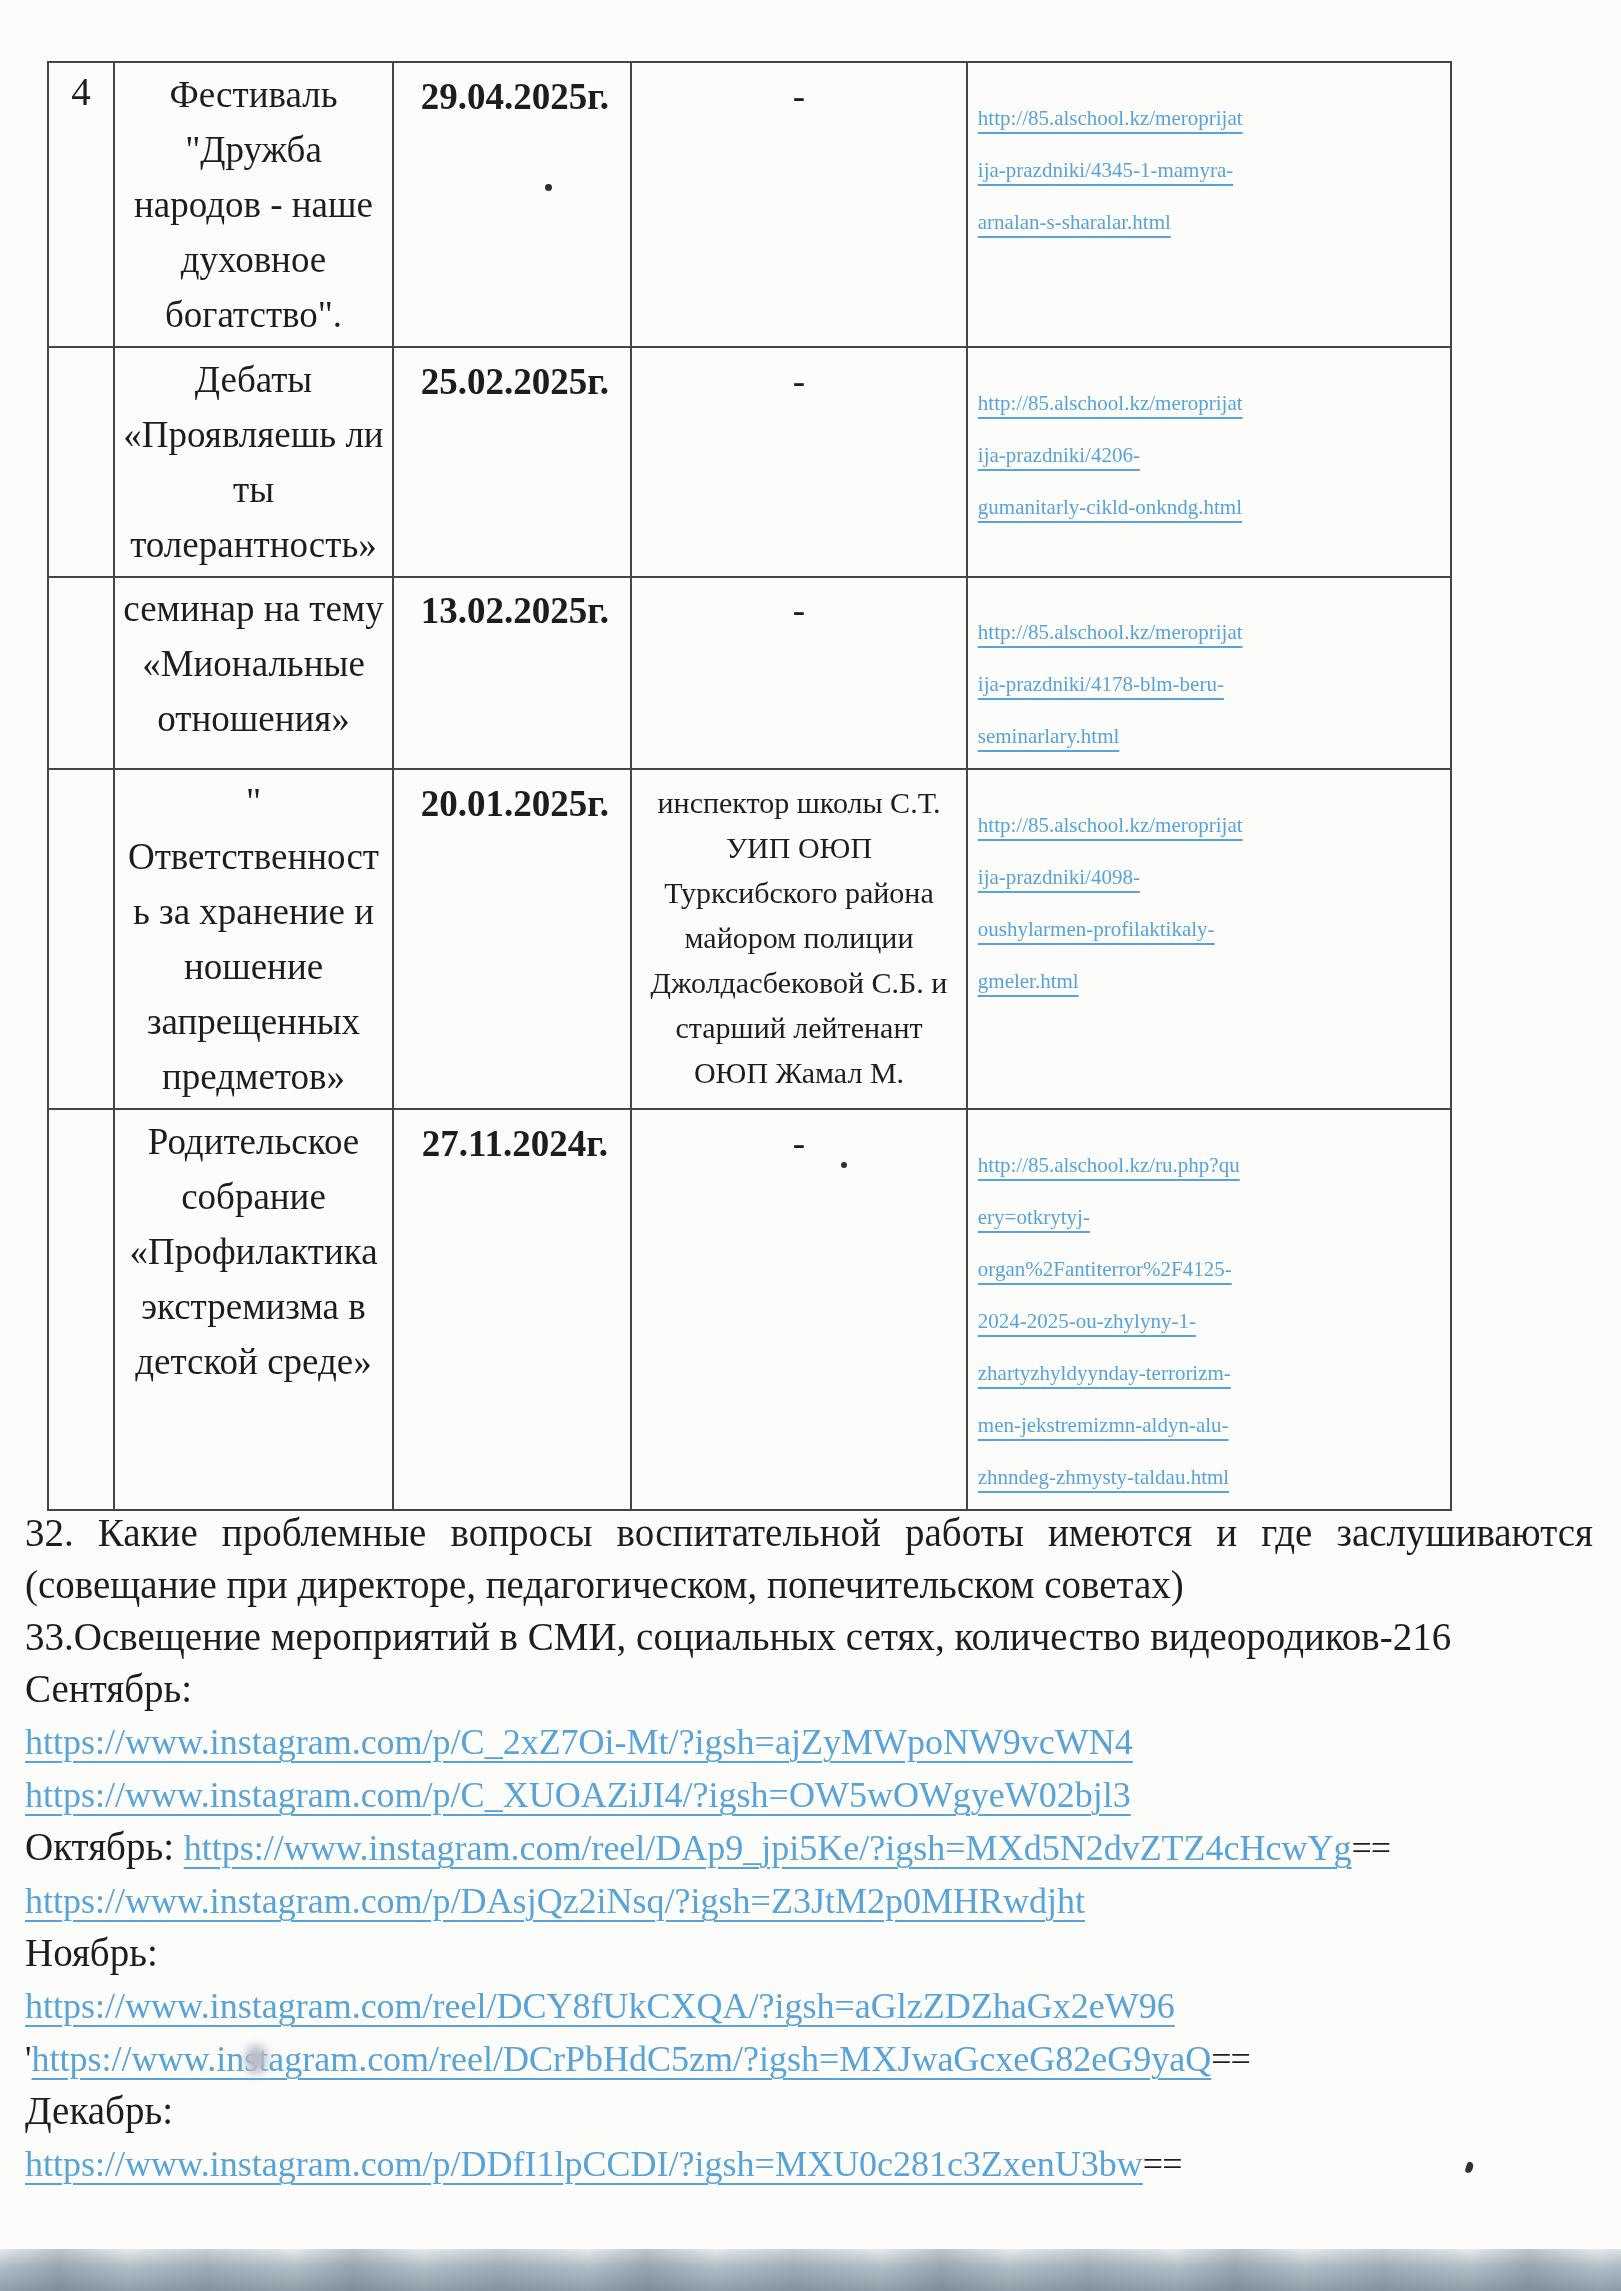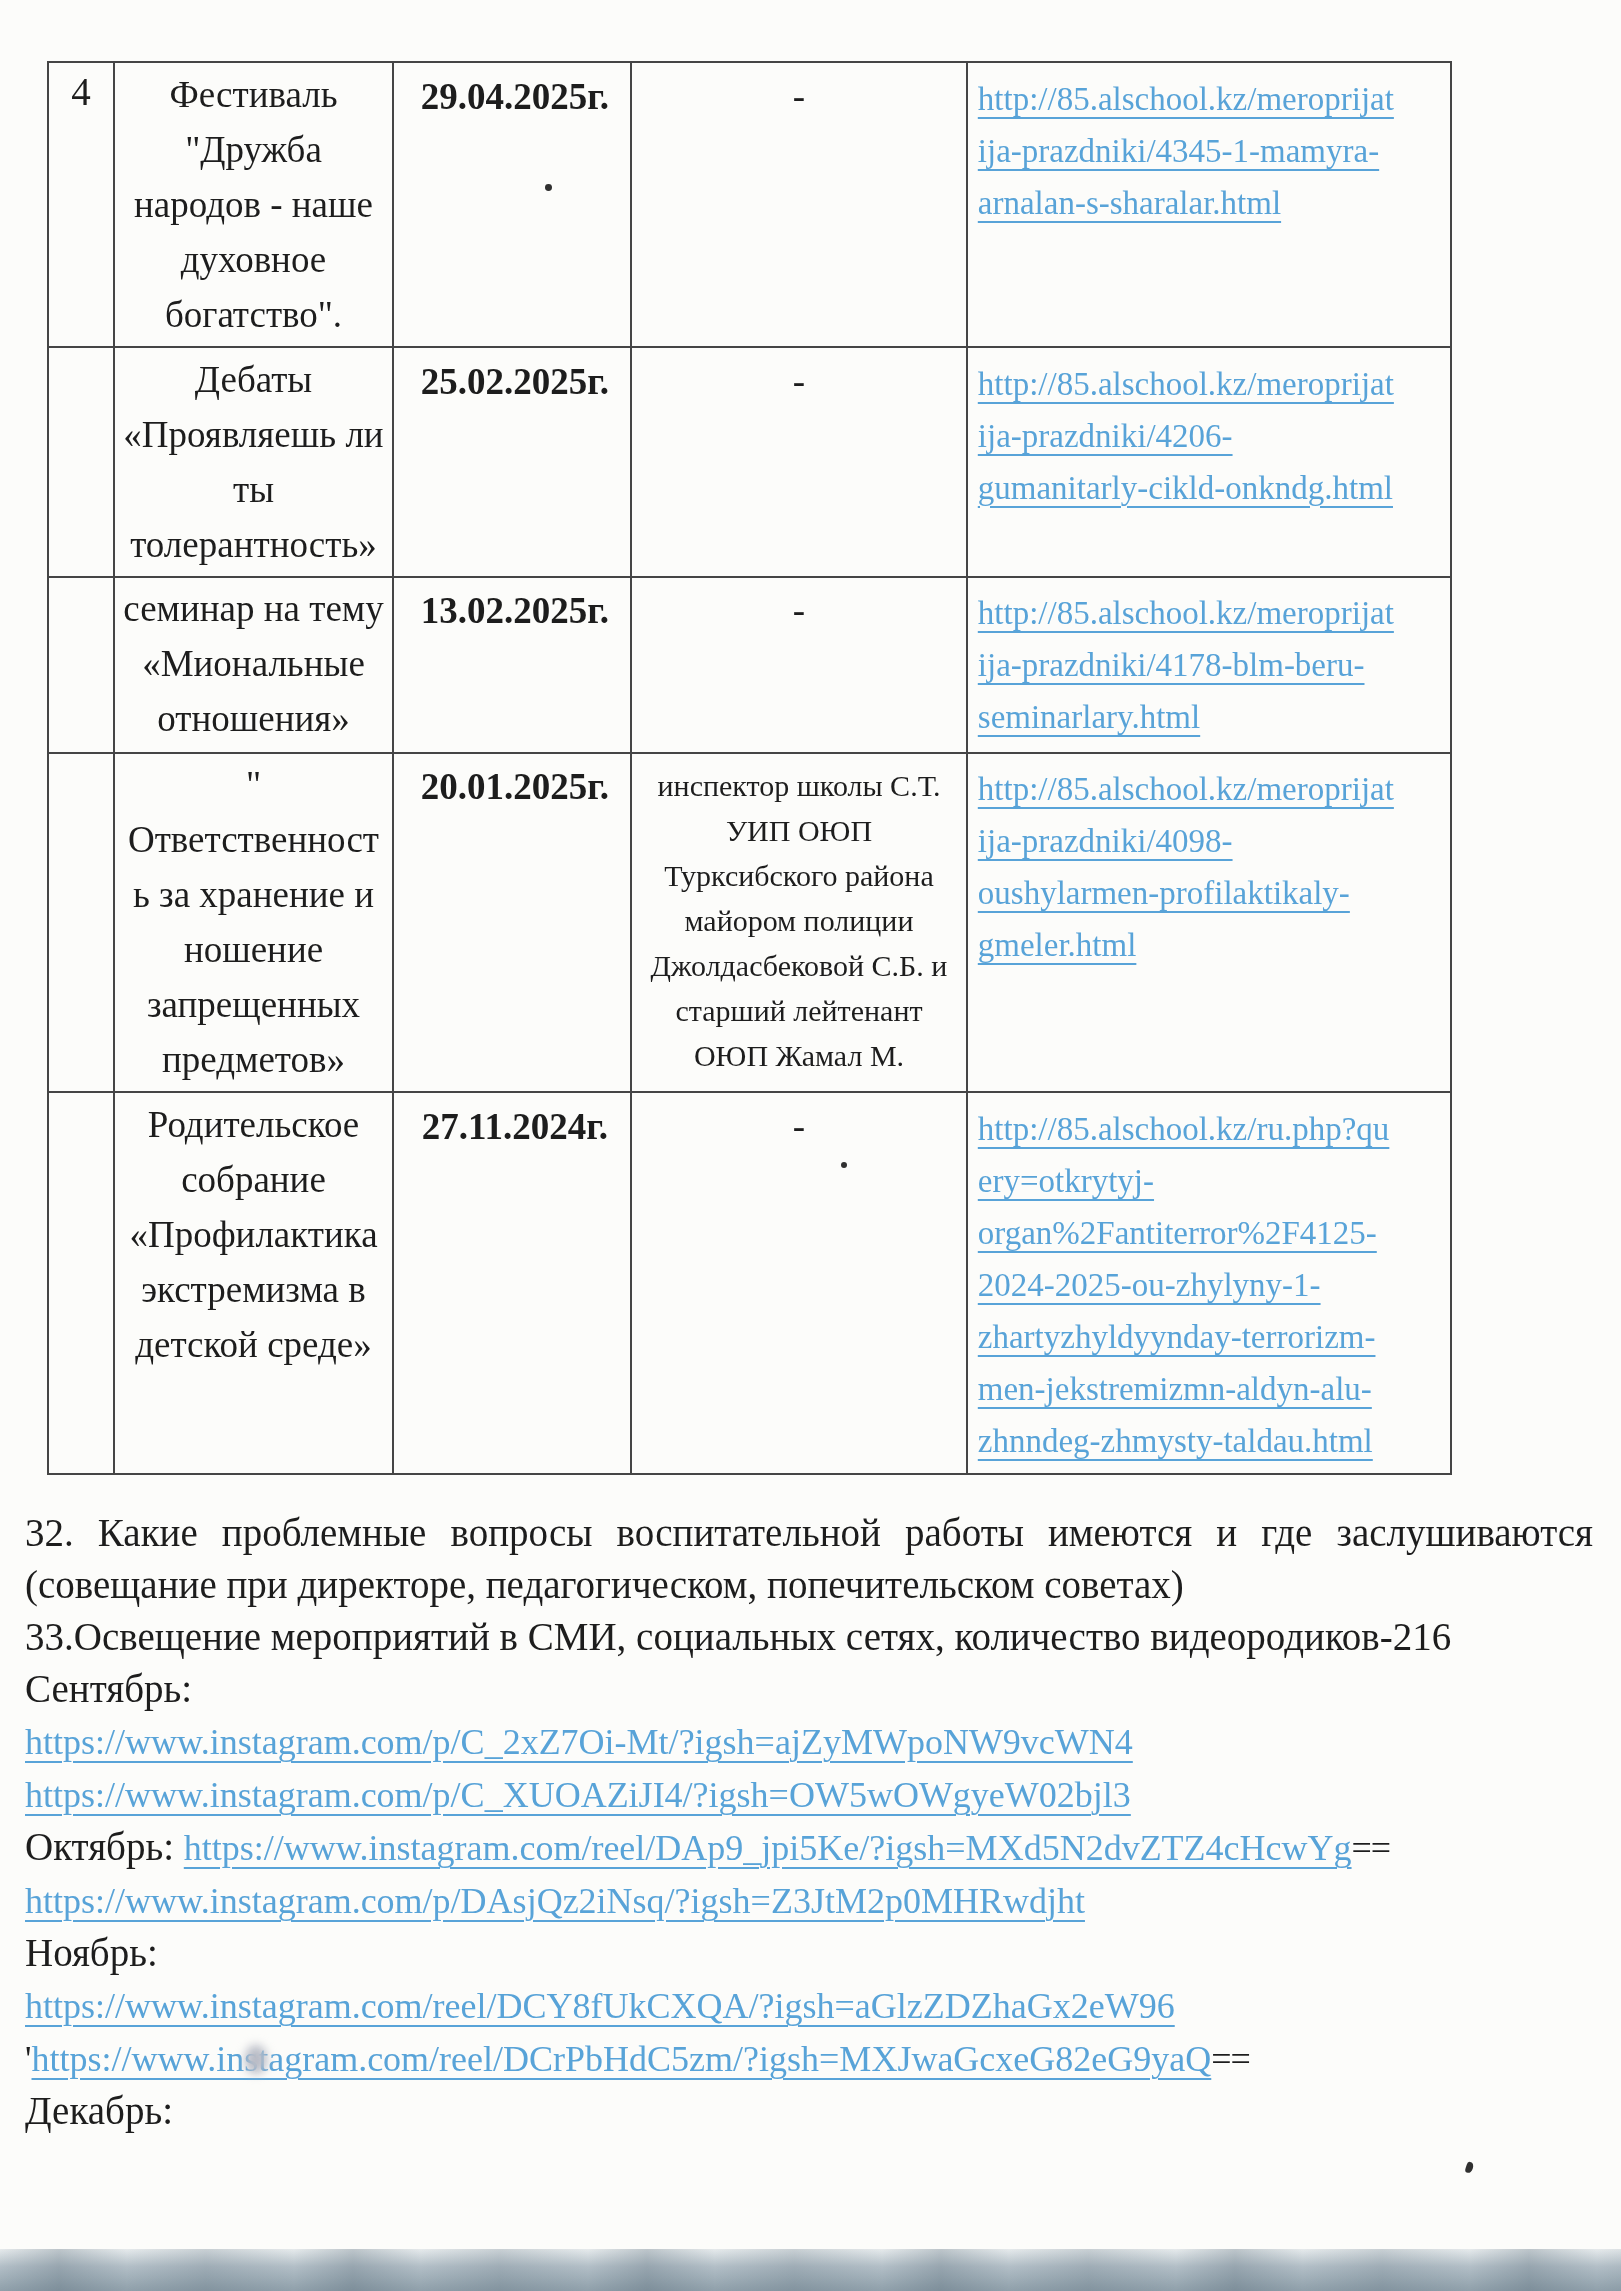--- a/index.html
+++ b/index.html
@@ -26,21 +26,21 @@
   .c-resp { font-size:37px; line-height:55px; text-align:center; padding:5.9px 5.9px; }
   .c-resp-small { font-size:30px; line-height:45px; text-align:center; white-space:pre-line; padding:9.8px 3.9px 3.9px 3.9px; }
   .c-url  { padding:9.8px 3.9px 5.9px 9.8px; }
   a.url {
     color:#58a3d8;
     text-decoration:underline;
     text-decoration-thickness:2px;
     text-underline-offset:6.9px;
     cursor:pointer;
   }
-  .c-url a.url { font-size:33px; line-height:52px; white-space:pre-line; display:block; overflow-wrap:break-word; }
+  .c-url a.url { font-size:21px; line-height:52px; white-space:pre-line; display:block; overflow-wrap:break-word;margin-top:19px; }
   
   .bottom {
     position:absolute; left:25px; top:1507px; width:1568px;
     font-size:39px; line-height:52px;
   }
   .bottom p { margin:0; }
   .bottom .just { text-align:justify; }
   .bottom .linkline { white-space:nowrap; }
   .bottom a.url { font-size:36px; }
   .pfx, .sfx { color:#1d1d1d; font-size:36px; }
@@ -182,20 +182,23 @@
       <a class="url">https://www.instagram.com/p/DAsjQz2iNsq/?igsh=Z3JtM2p0MHRwdjht</a>
     </p>
     <p>Ноябрь:</p>
     <p class="linkline">
       <a class="url">https://www.instagram.com/reel/DCY8fUkCXQA/?igsh=aGlzZDZhaGx2eW96</a>
     </p>
     <p class="linkline">
       <span class="pfx">'</span><a class="url">https://www.instagram.com/reel/DCrPbHdC5zm/?igsh=MXJwaGcxeG82eG9yaQ</a><span class="sfx">==</span>
     </p>
     <p>Декабрь:</p>
+    <p class="linkline">
+      <a class="url">https://www.instagram.com/p/DDfI1lpCCDI/?igsh=MXU0c281c3ZxenU3bw</a><span class="sfx">==</span>
+    </p>
   </div>
 
   <div class="speck" id="speck-date-dot"></div>
   <div class="speck" id="speck-dash-dot"></div>
   <div class="speck" id="speck-comma"></div>
   <div class="speck" id="speck-smudge"></div>
 
   <div class="scan-band">
     <div class="blotches"></div>
   </div>

